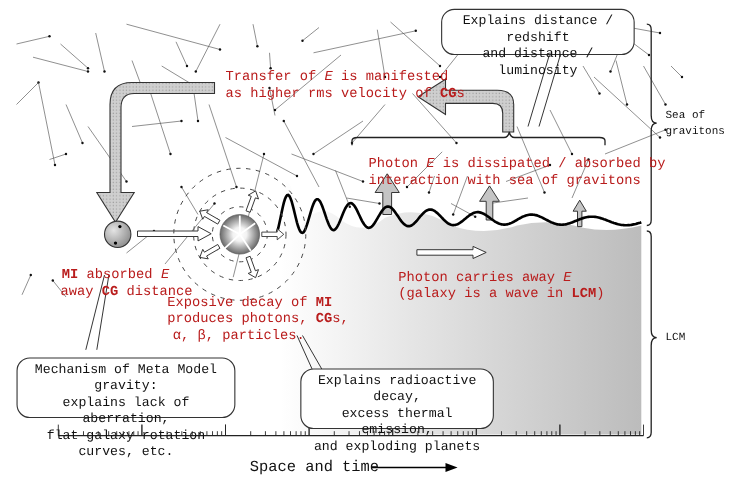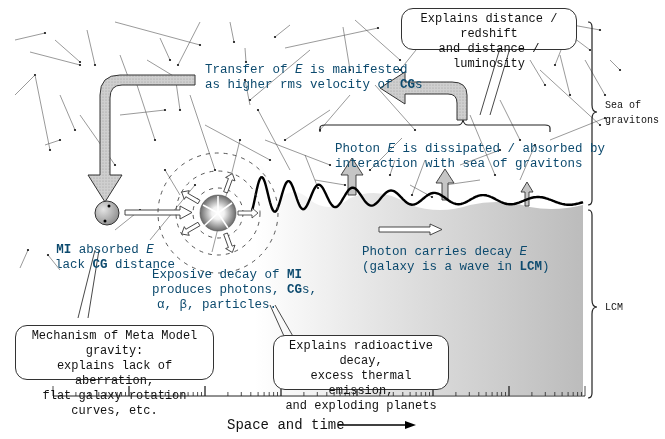--- a/index.html
+++ b/index.html
@@ -1,19 +1,19 @@
 <!DOCTYPE html>
 <html><head>
 <meta charset="utf-8">
 <style>
   html, body { margin:0; padding:0; background:#ffffff; }
   body { width:665px; height:439px; overflow:hidden; position:relative;
          font-family:"Liberation Sans", sans-serif; color:#111; }
   #stage { position:absolute; left:0; top:0; width:665px; height:375px;font-family:Liberation Mono, monospace; }
-  .lbl { position:absolute; font-size:12.5px; line-height:15px; text-align:center; white-space:nowrap; color:#0c4a6e; }
+  .lbl { position:absolute; font-size:12.5px; line-height:15px; text-align:center; white-space:nowrap; color:#b91c1c; }
   .lbl b { font-weight:bold; }
   .lbl i { font-style:italic; }
   .box { position:absolute; border:1px solid #333; border-radius:12px; background:#fff;
          font-size:12px; line-height:15px; text-align:center; padding:3px 8px; box-sizing:border-box; }
   .side { position:absolute; font-size:10px; line-height:15px; text-align:left; }
   .axis-label { position:absolute; font-size:14px; }
 </style>
 </head>
 <body>
 
@@ -326,31 +326,31 @@
   <div><span>as higher rms velocity of </span><b>CG</b><span>s</span></div>
 </div>
 
 <div class="lbl" style="left:335px; top:142px; width:200px;">
   <div><span>Photon </span><i>E</i><span> is dissipated / absorbed by</span></div>
   <div>interaction with sea of gravitons</div>
 </div>
 
 <div class="lbl" style="left:55px; top:243px; width:100px;">
   <div><b>MI</b><span> absorbed </span><i>E</i></div>
-  <div><span>lack </span><b>CG</b><span> distance</span></div>
+  <div><span>away </span><b>CG</b><span> distance</span></div>
 </div>
 
 <div class="lbl" style="left:152px; top:268px; width:130px;">
   <div><span>Exposive decay of </span><b>MI</b></div>
   <div><span>produces photons, </span><b>CG</b><span>s,</span></div>
   <div>α, β, particles.</div>
 </div>
 
 <div class="lbl" style="left:362px; top:245px; width:140px;">
-  <div><span>Photon carries decay </span><i>E</i></div>
+  <div><span>Photon carries away </span><i>E</i></div>
   <div><span>(galaxy is a wave in </span><b>LCM</b><span>)</span></div>
 </div>
 
 <div class="side" style="left:605px; top:98px;">
   <div>Sea of</div>
   <div>gravitons</div>
 </div>
 <div class="side" style="left:605px; top:300px;">LCM</div>
 
 <div class="axis-label" style="left:227px; top:417px;">Space and time</div>

